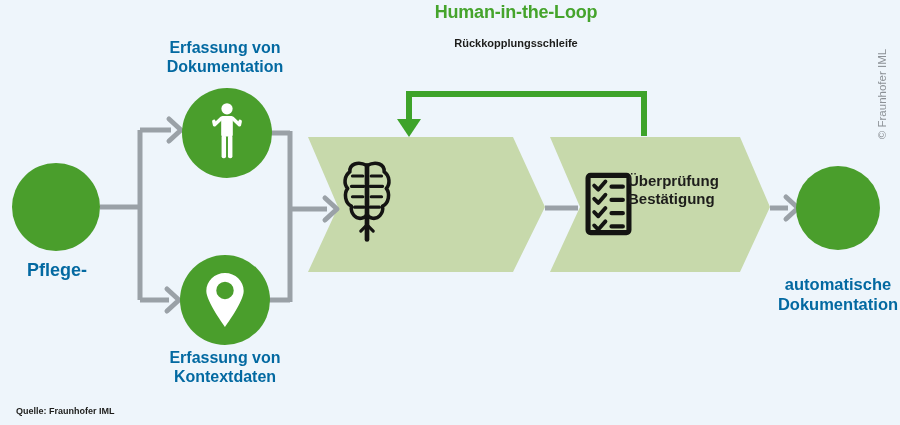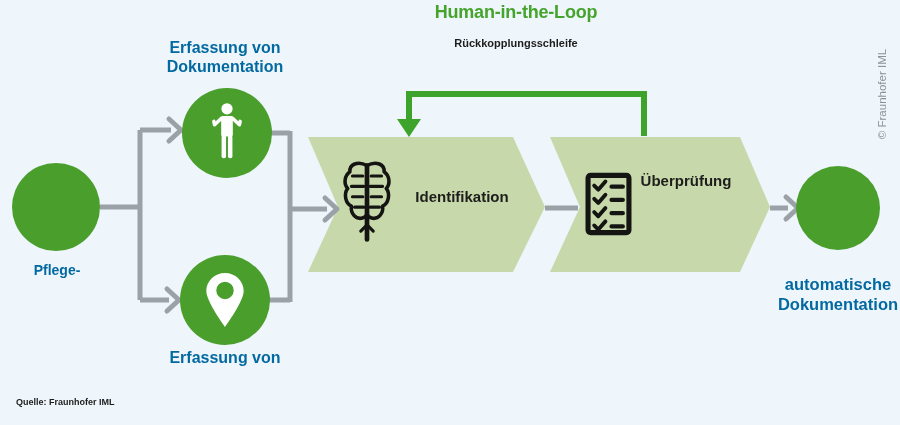--- a/index.html
+++ b/index.html
@@ -33,30 +33,30 @@
   .title-main{
     color:#45a42c;font-weight:bold;font-size:18px;line-height:20px;
     letter-spacing:-0.2px;
   }
   .title-sub{
     color:#1d1d1b;font-weight:bold;font-size:11px;line-height:13.5px;
     margin-top:15px;
   }
   .chev-text{
     position:absolute;color:#1d1d1b;font-weight:bold;
-    text-align:center;font-size:15px;line-height:18px;
+    font-size:15px;line-height:18px;
   }
   .copyright{
     position:absolute;left:798px;top:86px;width:172px;height:16px;
     transform:rotate(-90deg);
     color:#8c9196;font-size:11.5px;text-align:center;
     white-space:nowrap;
   }
   .source{
-    position:absolute;left:16px;top:397px;
+    position:absolute;left:16px;top:406px;
     color:#1d1d1b;font-weight:bold;font-size:9px;
   }
 </style>
 </head>
 <body>
 
 <div class="canvas">
 
   <svg class="layer" viewBox="0 0 900 425">
 
@@ -88,21 +88,21 @@
   </svg>
 
   <div class="title-block">
     <div class="title-main">Human-in-the-Loop</div>
     <div class="title-sub">
       <div>Rückkopplungsschleife</div>
     </div>
   </div>
 
   <div class="circle" style="left:12px;top:163px;width:88px;height:88px;"></div>
-  <div class="lbl" style="left:0px;top:260px;width:114px;font-size:14px;line-height:20px;">
+  <div class="lbl" style="left:0px;top:260px;width:114px;font-size:18px;line-height:20px;">
     <div>Pflege-</div>
   </div>
 
   <div class="lbl" style="left:115px;top:38px;width:220px;">
     <div>Erfassung von</div>
     <div>Dokumentation</div>
   </div>
   <div class="circle" style="left:182px;top:88px;width:90px;height:90px;">
     <svg width="42" height="62" viewBox="-20 -32 40 64">
       <g fill="#ffffff" stroke="none">
@@ -119,45 +119,46 @@
   </div>
 
   <div class="circle" style="left:180px;top:255px;width:90px;height:90px;">
     <svg width="38" height="54" viewBox="0 0 36 52">
       <path fill="#ffffff" fill-rule="evenodd" d="M18,0 C8,0 0,7.6 0,17.4 C0,27.5 18,52 18,52 C18,52 36,27.5 36,17.4 C36,7.6 28,0 18,0 Z
            M18,25.2 a8.4,8.4 0 1 1 0,-16.8 a8.4,8.4 0 1 1 0,16.8 Z"></path>
     </svg>
   </div>
   <div class="lbl" style="left:115px;top:348px;width:220px;">
     <div>Erfassung von</div>
+    <div>Kontextdaten</div>
   </div>
 
   <svg class="abs" style="left:341px;top:158px;" width="52" height="90" viewBox="0 0 50 86">
     <g stroke="#141412" fill="none" stroke-linecap="round" stroke-linejoin="round">
       <path stroke-width="4.5" d="M25,7 V78"></path>
       <path stroke-width="3.4" d="M25,7 C16,2 8,6 8.5,13 C3,17 2.5,25 6.5,29 C2.5,34 4,43 10,46 C9,53 14,59 20.5,57.5 C22.5,57 24.5,55.5 25,53.5"></path>
       <path stroke-width="3.4" d="M25,7 C34,2 42,6 41.5,13 C47,17 47.5,25 43.5,29 C47.5,34 46,43 40,46 C41,53 36,59 29.5,57.5 C27.5,57 25.5,55.5 25,53.5"></path>
       <path stroke-width="3" d="M11,17 h10 M10,27 h12 M11,37 h10 M13,47 h9"></path>
       <path stroke-width="3" d="M39,17 h-10 M40,27 h-12 M39,37 h-10 M37,47 h-9"></path>
       <path stroke-width="3" d="M25,64 l-6,6 M25,64 l6,6"></path>
     </g>
   </svg>
   <div class="chev-text" style="left:396px;top:188px;width:132px;">
-    <div>Identifikation</div>
   </div>
 
   <svg class="abs" style="left:585px;top:172px;" width="47" height="64" viewBox="0 0 46 62">
     <rect x="3" y="3" width="40" height="56" rx="2.5" fill="none" stroke="#141412" stroke-width="5"></rect>
     <g stroke="#141412" fill="none" stroke-linecap="round" stroke-linejoin="round">
       <path stroke-width="3.8" d="M9,13 l4,4 l7,-8 M9,26 l4,4 l7,-8 M9,39 l4,4 l7,-8 M9,52 l4,4 l7,-8"></path>
       <path stroke-width="4.2" d="M26,14 h11 M26,27 h11 M26,40 h11 M26,53 h11"></path>
     </g>
   </svg>
   <div class="chev-text" style="left:628px;top:172px;width:116px;">
     <div>Überprüfung</div>
+    <div>Bestätigung</div>
   </div>
 
   <div class="circle" style="left:796px;top:166px;width:84px;height:84px;"></div>
   <div class="lbl" style="left:748px;top:274px;width:180px;font-size:16.5px;line-height:20px;">
     <div>automatische</div>
     <div>Dokumentation</div>
   </div>
 
   <div class="copyright">© Fraunhofer IML</div>
   <div class="source">Quelle: Fraunhofer IML</div>

